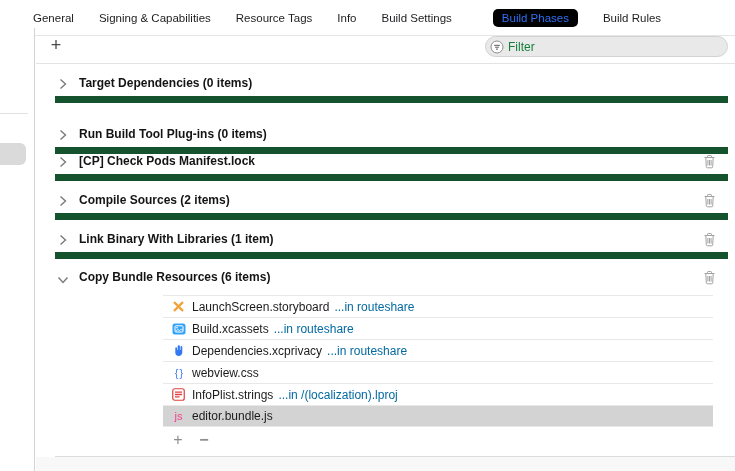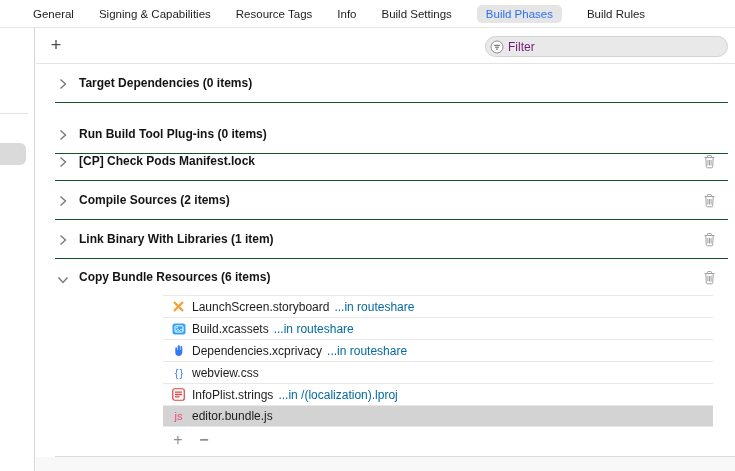--- a/index.html
+++ b/index.html
@@ -1,47 +1,47 @@
 <!DOCTYPE html>
 <html><head>
 <meta charset="utf-8">
 <style>
   * { margin:0; padding:0; box-sizing:border-box; }
   html,body { background:#fff; }
   body { font-family:"Liberation Sans", sans-serif; color:#1d1d1f; }
   .screen { position:relative; width:735px; height:471px; background:#fff; overflow:hidden; }
 
   
-  .tabbar { position:absolute; left:0; top:0; width:735px; height:28px;
+  .tabbar { position:absolute; left:0; top:0; width:735px; height:36px;
             display:flex; align-items:center; gap:25px; padding-left:33px;
             border-bottom:1px solid #e6e6e6; }
   .tab { font-size:11.5px; color:#1d1d1f; white-space:nowrap; cursor:default; }
-  .tab.active { background:#e5e5e5; color:#2e6ff2; padding:3px 9px; border-radius:5px; }
+  .tab.active { background:#000000; color:#2e6ff2; padding:3px 9px; border-radius:5px;margin-left:16px; }
 
   
   .left-strip { position:absolute; left:0; top:28px; width:35px; height:443px;
                 border-right:1px solid #d4d4d4; background:#fff; }
   .strip-line { position:absolute; left:0; top:85px; width:28px; height:1px; background:#e2e2e2; }
   .strip-selection { position:absolute; left:-6px; top:115px; width:32px; height:22px;
                      background:#dadada; border-radius:6px; }
 
   
   .content { position:absolute; left:36px; top:28px; width:699px; height:443px; }
 
   .toolbar { position:absolute; left:0; top:0; width:699px; height:36px;
              border-bottom:1px solid #e3e3e3; }
   .add-phase { position:absolute; left:9px; top:7px; width:22px; height:22px;
                font-size:18px; font-weight:300; color:#4a4a4a; text-align:center; line-height:21px; cursor:default; }
   .filter-field { position:absolute; right:7px; top:8px; width:243px; height:21px;
                   background:#e9e9e9; border:1px solid #d2d2d2; border-radius:11px;
                   display:flex; align-items:center; padding-left:4px; }
-  .filter-field .ph { font-size:12px; color:#701a75; margin-left:4px; }
+  .filter-field .ph { font-size:12px; color:#15803d; margin-left:4px; }
 
   .phase-row { position:absolute; left:19px; right:7px; height:39px; }
-  .phase-row.sep { border-bottom:1px solid #14532d; }
+  .phase-row.sep { border-bottom:7px solid #14532d; }
   .phase-row .chev { position:absolute; left:2px; top:14px; width:12px; height:12px; }
   .phase-row .chev.down { top:16px; }
   .phase-label { position:absolute; left:24px; top:12px; font-size:12px; font-weight:700; color:#141414; white-space:nowrap; }
   .trash { position:absolute; right:12px; top:12px; width:13px; height:15px; }
 
   .file-list { position:absolute; left:127px; top:267px; width:550px; }
   .file-row { position:relative; height:22px; display:flex; align-items:center;
               border-top:1px solid #e8e8e8; padding-left:8px; }
   .file-row:last-child { border-bottom:1px solid #e8e8e8; }
   .file-row.selected { background:#d3d3d3; }

